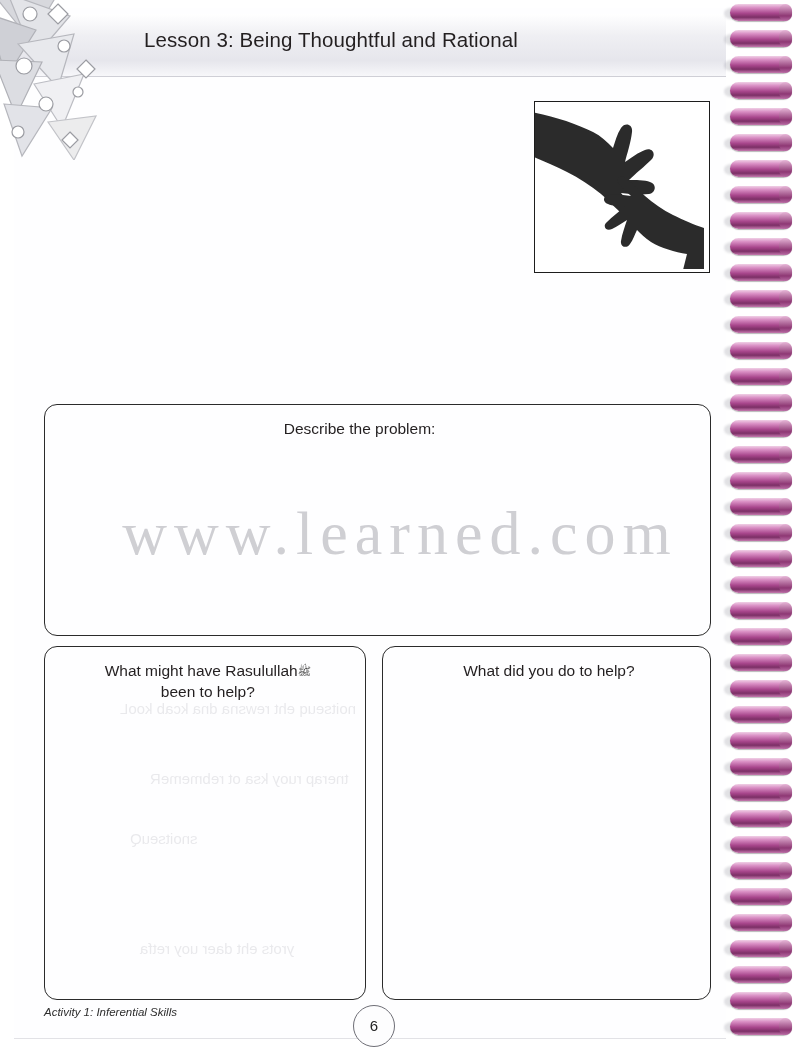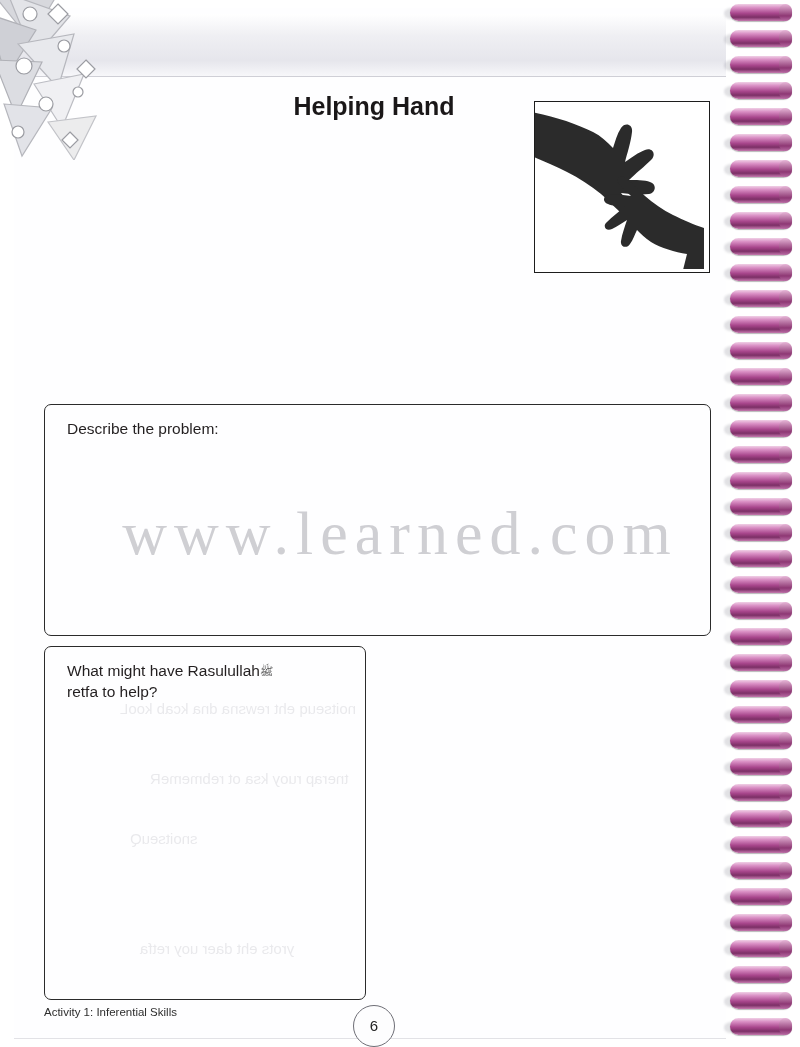--- a/index.html
+++ b/index.html
@@ -152,22 +152,23 @@
     width: 600px;
     font-size: 16px;
     line-height: 1.52;
     color: #231f20;
   }
 
   
   .box {
     position: absolute;
     border: 1.5px solid #2b2b2b;
-    border-radius: 7px;
+    border-radius: 13px;
     background: transparent;
+    text-align: center;
   }
   .box-label {
     position: absolute;
     left: 22px;
     top: 14px;
     font-size: 15.5px;
     color: #231f20;
     line-height: 1.35;
     width: 88%;
   }
@@ -176,20 +177,21 @@
   #box-left    { left: 44px; top: 646px; width: 320px; height: 352px; }
   #box-right   { left: 382px; top: 646px; width: 327px; height: 352px; }
 
   
   .footer-note {
     position: absolute;
     left: 44px;
     top: 1006px;
     font-size: 11.5px;
     color: #2d2d2d;
+    font-style: italic;
   }
   .page-number-circle {
     position: absolute;
     left: 353px;
     top: 1005px;
     width: 40px;
     height: 40px;
     border-radius: 50%;
     border: 1.4px solid #6e6e76;
     background: #fdfdfe;
@@ -227,20 +229,21 @@
   }
 </style>
 </head>
 <body>
 
 <div class="page">
 
   <div class="sheet"></div>
 
   <div class="header-band"></div>
+  <div class="header-title">Lesson 3: Being Thoughtful and Rational</div>
 
   <div class="ornament">
     <svg width="130" height="160" viewBox="0 0 130 160" xmlns="http://www.w3.org/2000/svg">
       <g fill="none" stroke="#bfc0c6" stroke-width="1.2">
         <path d="M-10,-10 L60,-10 L30,40 Z" fill="#d7d8dd" stroke="#b6b7bd"></path>
         <path d="M8,-6 L70,16 L34,58 Z" fill="#e3e4e8" stroke="#b6b7bd"></path>
         <path d="M-12,14 L36,30 L6,78 Z" fill="#cfd0d6" stroke="#b0b1b7"></path>
         <path d="M18,44 L74,34 L58,88 Z" fill="#e8e9ed" stroke="#b6b7bd"></path>
         <path d="M-6,60 L42,62 L16,116 Z" fill="#dcdde2" stroke="#b0b1b7"></path>
         <path d="M34,84 L84,74 L62,128 Z" fill="#f0f0f3" stroke="#bcbdc3"></path>
@@ -254,21 +257,20 @@
         <circle cx="18" cy="132" r="6" fill="#ffffff" stroke="#9b9ca2"></circle>
         <path d="M58,4 l10,10 l-10,10 l-10,-10 z" fill="#ffffff" stroke="#9b9ca2"></path>
         <path d="M86,60 l9,9 l-9,9 l-9,-9 z" fill="#ffffff" stroke="#9b9ca2"></path>
         <path d="M70,132 l8,8 l-8,8 l-8,-8 z" fill="#ffffff" stroke="#9b9ca2"></path>
       </g>
     </svg>
   </div>
 
   <div class="content">
 
-    <div class="doc-title">Helping Hand</div>
 
 
     <div class="hands-box">
       <svg width="171" height="167" viewBox="0 0 171 167" xmlns="http://www.w3.org/2000/svg">
         <rect x="0" y="0" width="171" height="167" fill="#ffffff"></rect>
         <g fill="#2b2b2b">
           <path d="M-4,10 C18,14 42,22 58,30 C66,34 72,40 78,46 C80,40 82,32 86,26 C90,20 98,22 97,30 C96,40 92,52 90,60 C96,56 104,50 110,48 C117,45 122,52 116,58 C110,64 100,72 94,78 C100,78 110,78 115,80 C122,82 121,91 114,92 C106,93 94,92 86,91 C90,96 96,102 99,107 C104,113 97,120 91,115 C84,110 74,99 66,92 C56,84 44,76 32,70 C20,64 6,58 -4,54 Z"></path>
           <path d="M152,152 C140,150 126,146 116,140 C110,136 106,132 102,128 C100,132 98,138 95,142 C92,147 85,145 86,139 C87,132 90,124 92,118 C87,121 81,125 77,127 C71,130 67,124 72,120 C77,115 85,109 90,104 C85,104 77,104 73,102 C67,100 68,93 74,93 C80,92 89,93 96,94 C92,90 87,86 84,82 C80,77 86,72 90,76 C96,80 104,88 110,94 C118,101 128,108 138,113 C148,118 160,123 169,126 L169,168 L148,168 Z"></path>
         </g>
       </svg>
@@ -281,24 +283,27 @@
   <div class="showthrough" style="left:130px; top:830px;">snoitseuQ</div>
   <div class="showthrough" style="left:140px; top:940px;">yrots eht daer uoy retfa</div>
 
   <div class="box" id="box-problem">
     <div class="box-label">Describe the problem:</div>
   </div>
 
   <div class="box" id="box-left">
     <div class="box-label">
       <span>What might have Rasulullah</span><span class="sallam">ﷺ</span><br>
-      <span>retfa to help?</span>
+      <span>been to help?</span>
     </div>
   </div>
 
+  <div class="box" id="box-right">
+    <div class="box-label">What did you do to help?</div>
+  </div>
 
   <div class="footer-note">Activity 1: Inferential Skills</div>
   <div class="page-number-circle">6</div>
 
   <div class="watermark">www.learned.com</div>
 
   <div class="binding">
 
   <div class="coil-shadow" style="top: 8px;"></div>
       <div class="coil" style="top: 4px;"></div>

